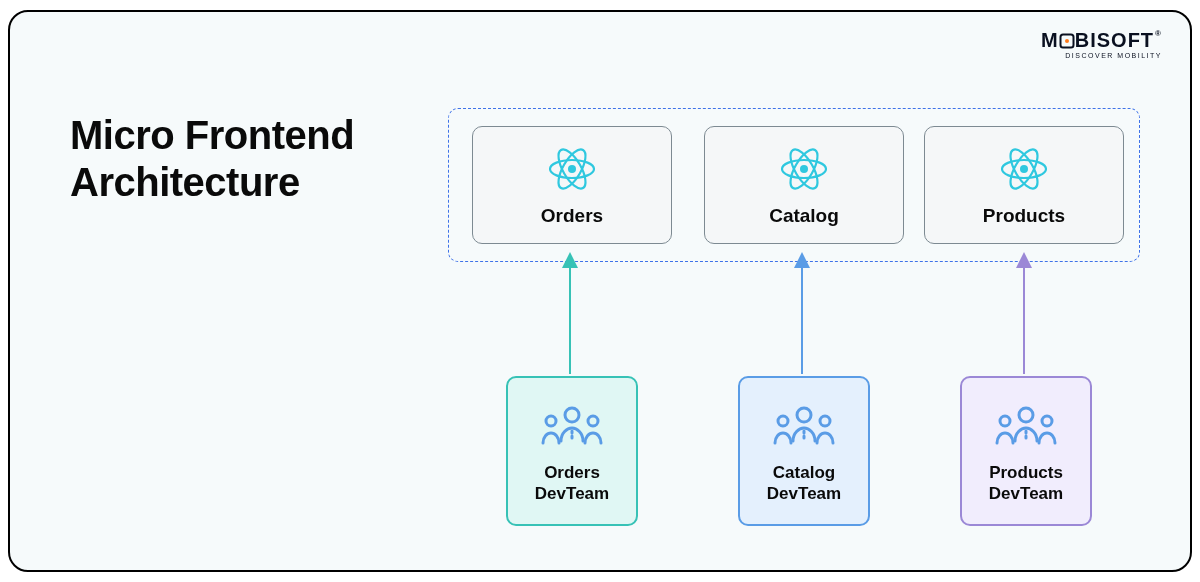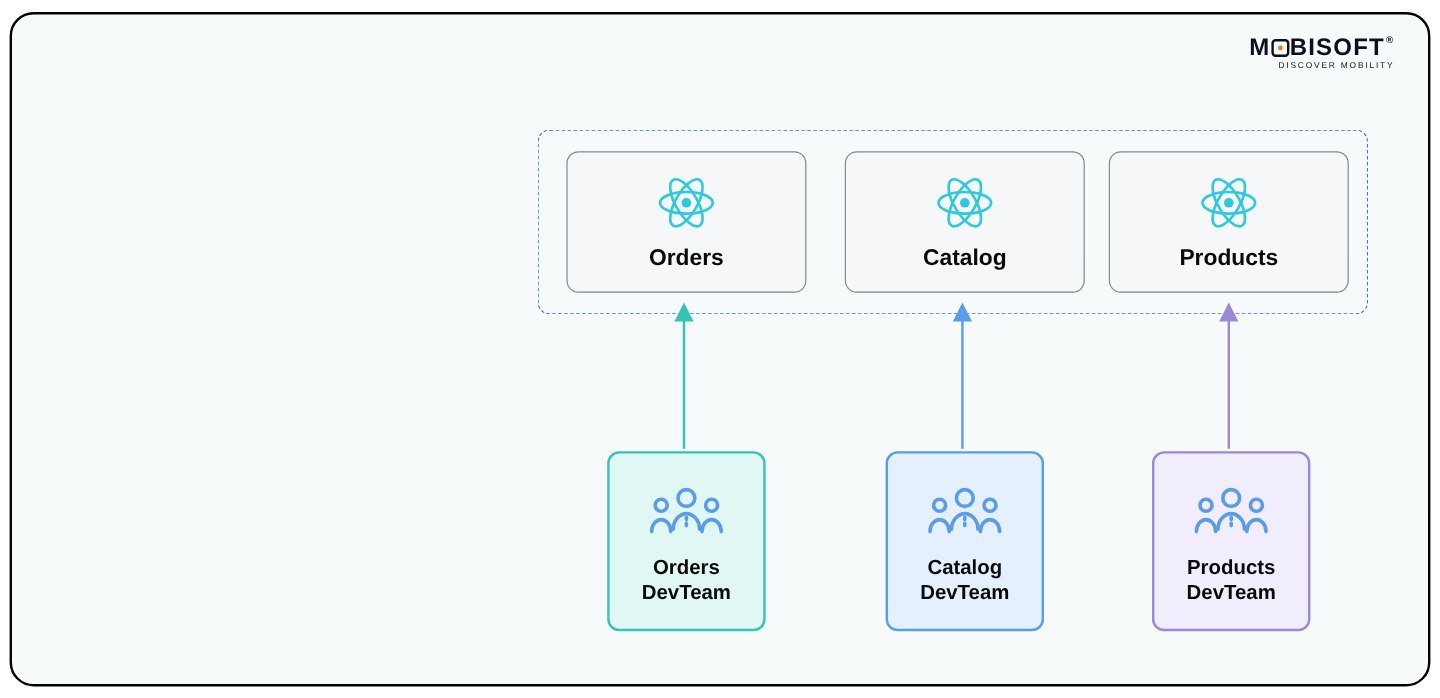--- a/index.html
+++ b/index.html
@@ -157,20 +157,24 @@
     <div class="logo">
       <span class="brand">
         <span>M</span><span class="o"><svg width="16" height="16" viewBox="0 0 16 16" aria-hidden="true">
               <rect x="1.5" y="1.5" width="13" height="13" rx="2.5" fill="none" stroke="#0a1020" stroke-width="2"></rect>
               <circle cx="8" cy="8" r="2" fill="#ff7a1a"></circle>
             </svg></span><span>BISOFT</span><span class="rmark">®</span>
       </span>
       <div class="tagline">DISCOVER MOBILITY</div>
     </div>
 
+    <div class="title">
+      <span>Micro Frontend</span><br>
+      <span>Architecture</span>
+    </div>
 
     <div class="container-group"></div>
 
     <div class="mf-card col1">
       <div class="icon-wrap">
         <svg width="52" height="52" viewBox="0 0 52 52" aria-hidden="true">
           <g fill="none" stroke="#2fc8df" stroke-width="2.2">
             <ellipse cx="26" cy="26" rx="22" ry="9"></ellipse>
             <ellipse cx="26" cy="26" rx="22" ry="9" transform="rotate(60 26 26)"></ellipse>
             <ellipse cx="26" cy="26" rx="22" ry="9" transform="rotate(120 26 26)"></ellipse>

